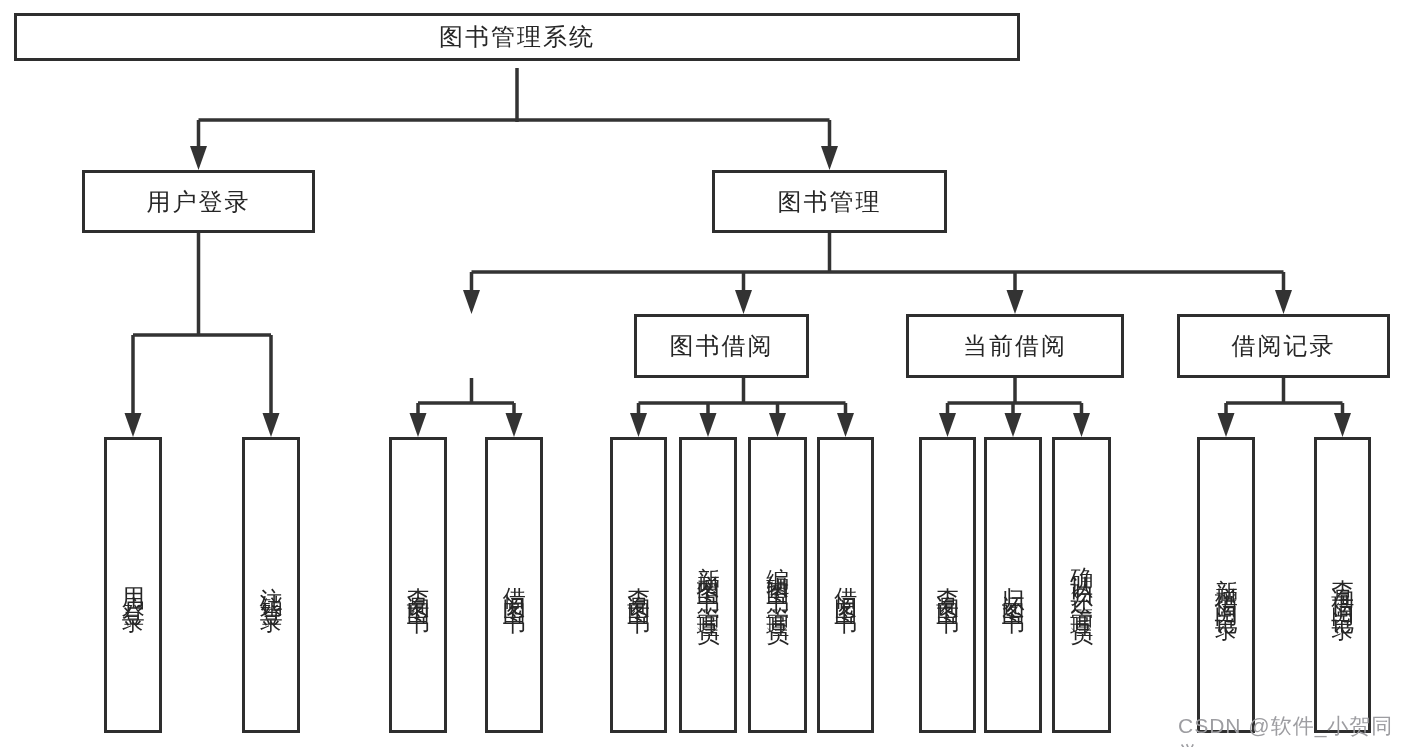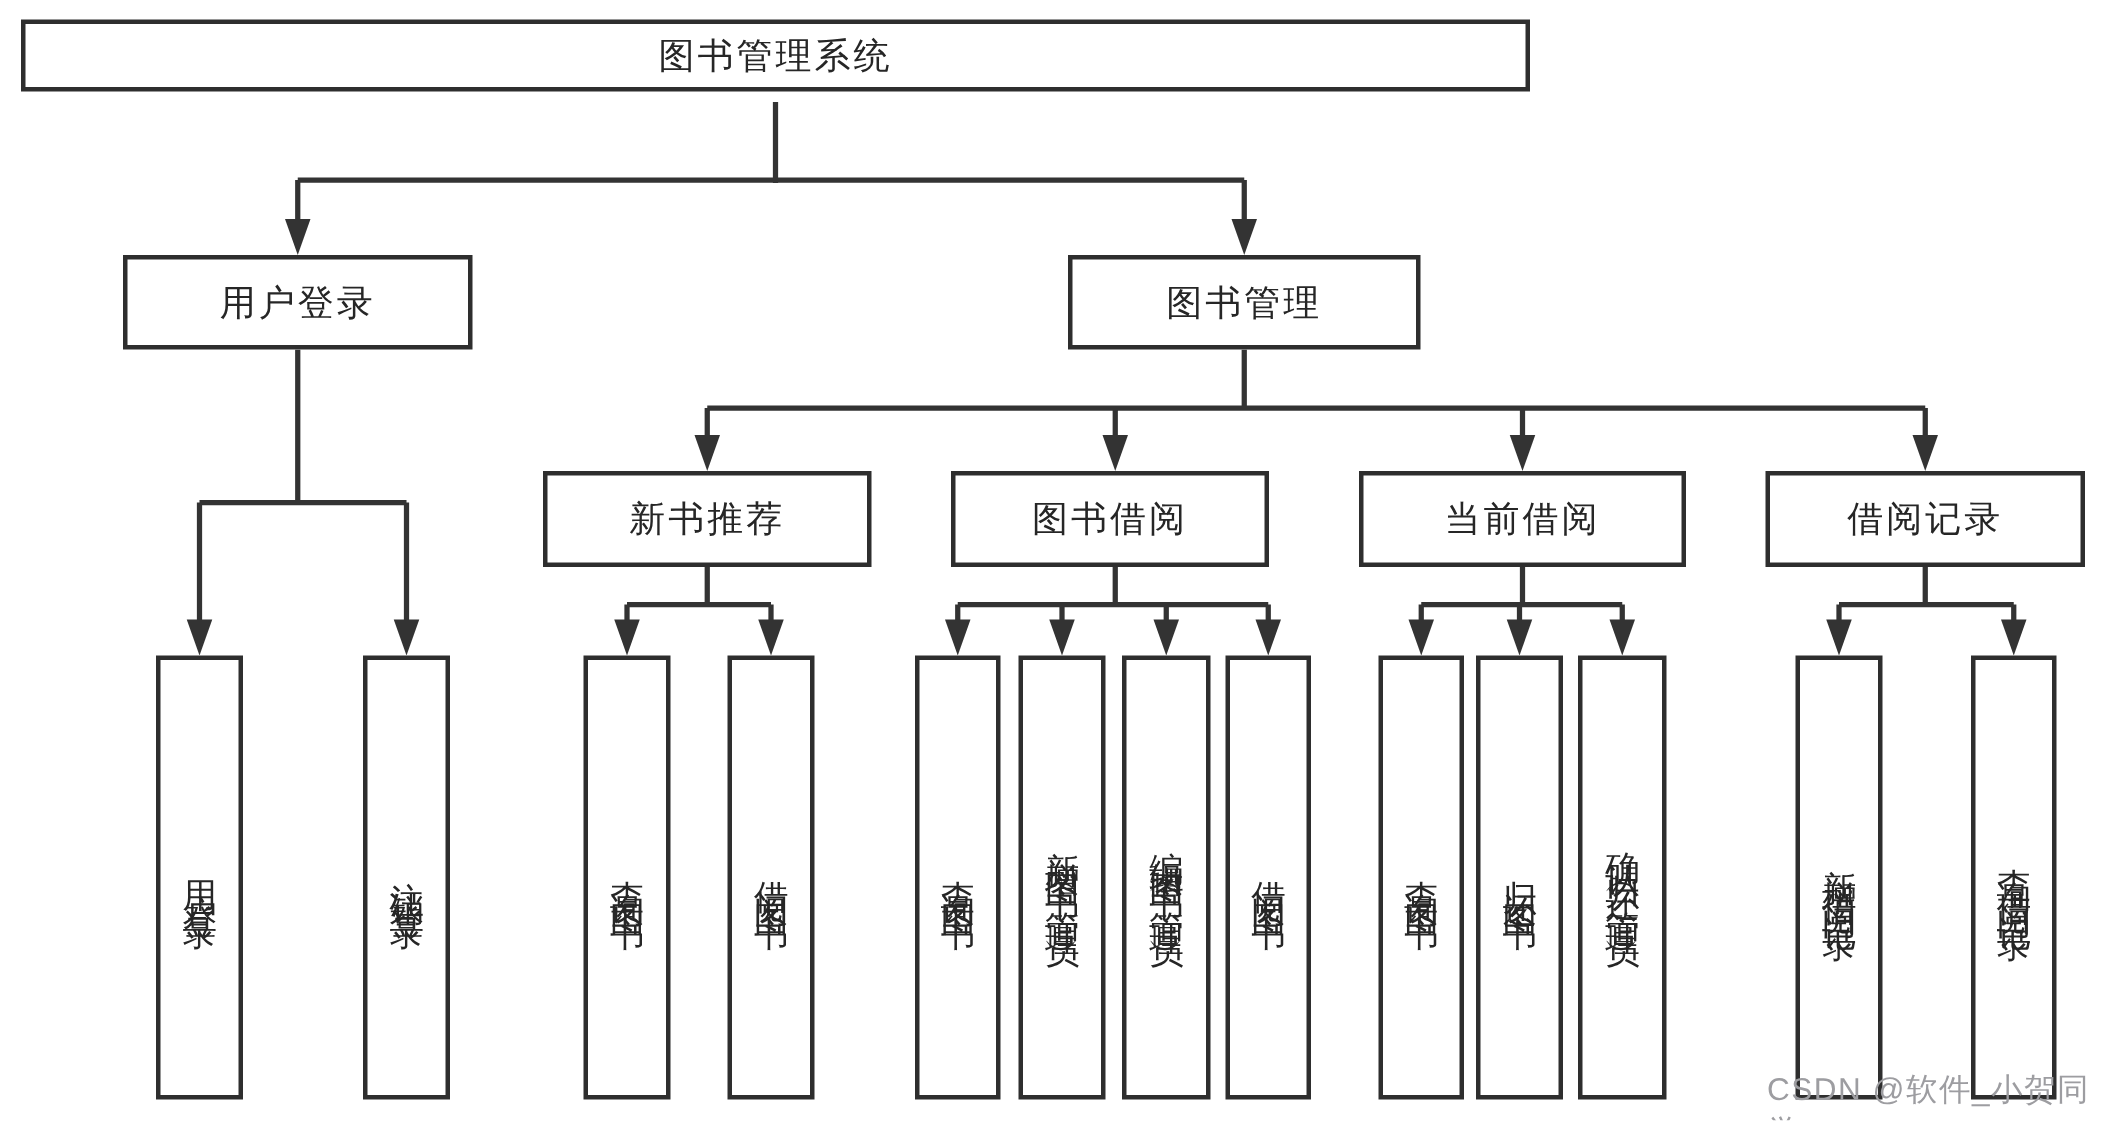--- a/index.html
+++ b/index.html
@@ -61,22 +61,21 @@
       <polygon points="1217.5,413 1234.5,413 1226,437"></polygon>
       <polygon points="1334,413 1351,413 1342.5,437"></polygon>
     </g>
   </svg>
 
   <div class="node" style="left:14px; top:13px; width:1006px; height:48px;">图书管理系统</div>
 
   <div class="node" style="left:82px; top:170px; width:233px; height:63px;">用户登录</div>
   <div class="node" style="left:712px; top:170px; width:235px; height:63px;">图书管理</div>
 
-  <div class="node" style="left:362px; top:314px; width:219px; height:64px;">新书推荐</div>
-  <div class="node" style="left:634px; top:314px; width:212px; height:64px;text-align:center;">图书借阅</div>
+  <div class="node" style="left:634px; top:314px; width:175px; height:64px;text-align:center;">图书借阅</div>
   <div class="node" style="left:906px; top:314px; width:218px; height:64px;">当前借阅</div>
   <div class="node" style="left:1177px; top:314px; width:213px; height:64px;">借阅记录</div>
 
   <div class="node vnode" style="left:104px; top:437px; width:58px; height:296px;">用户登录</div>
   <div class="node vnode" style="left:242px; top:437px; width:58px; height:296px;">注销登录</div>
 
   <div class="node vnode" style="left:389px; top:437px; width:58px; height:296px;">查询图书</div>
   <div class="node vnode" style="left:485px; top:437px; width:58px; height:296px;">借阅图书</div>
 
   <div class="node vnode" style="left:610px; top:437px; width:57px; height:296px;">查询图书</div>

